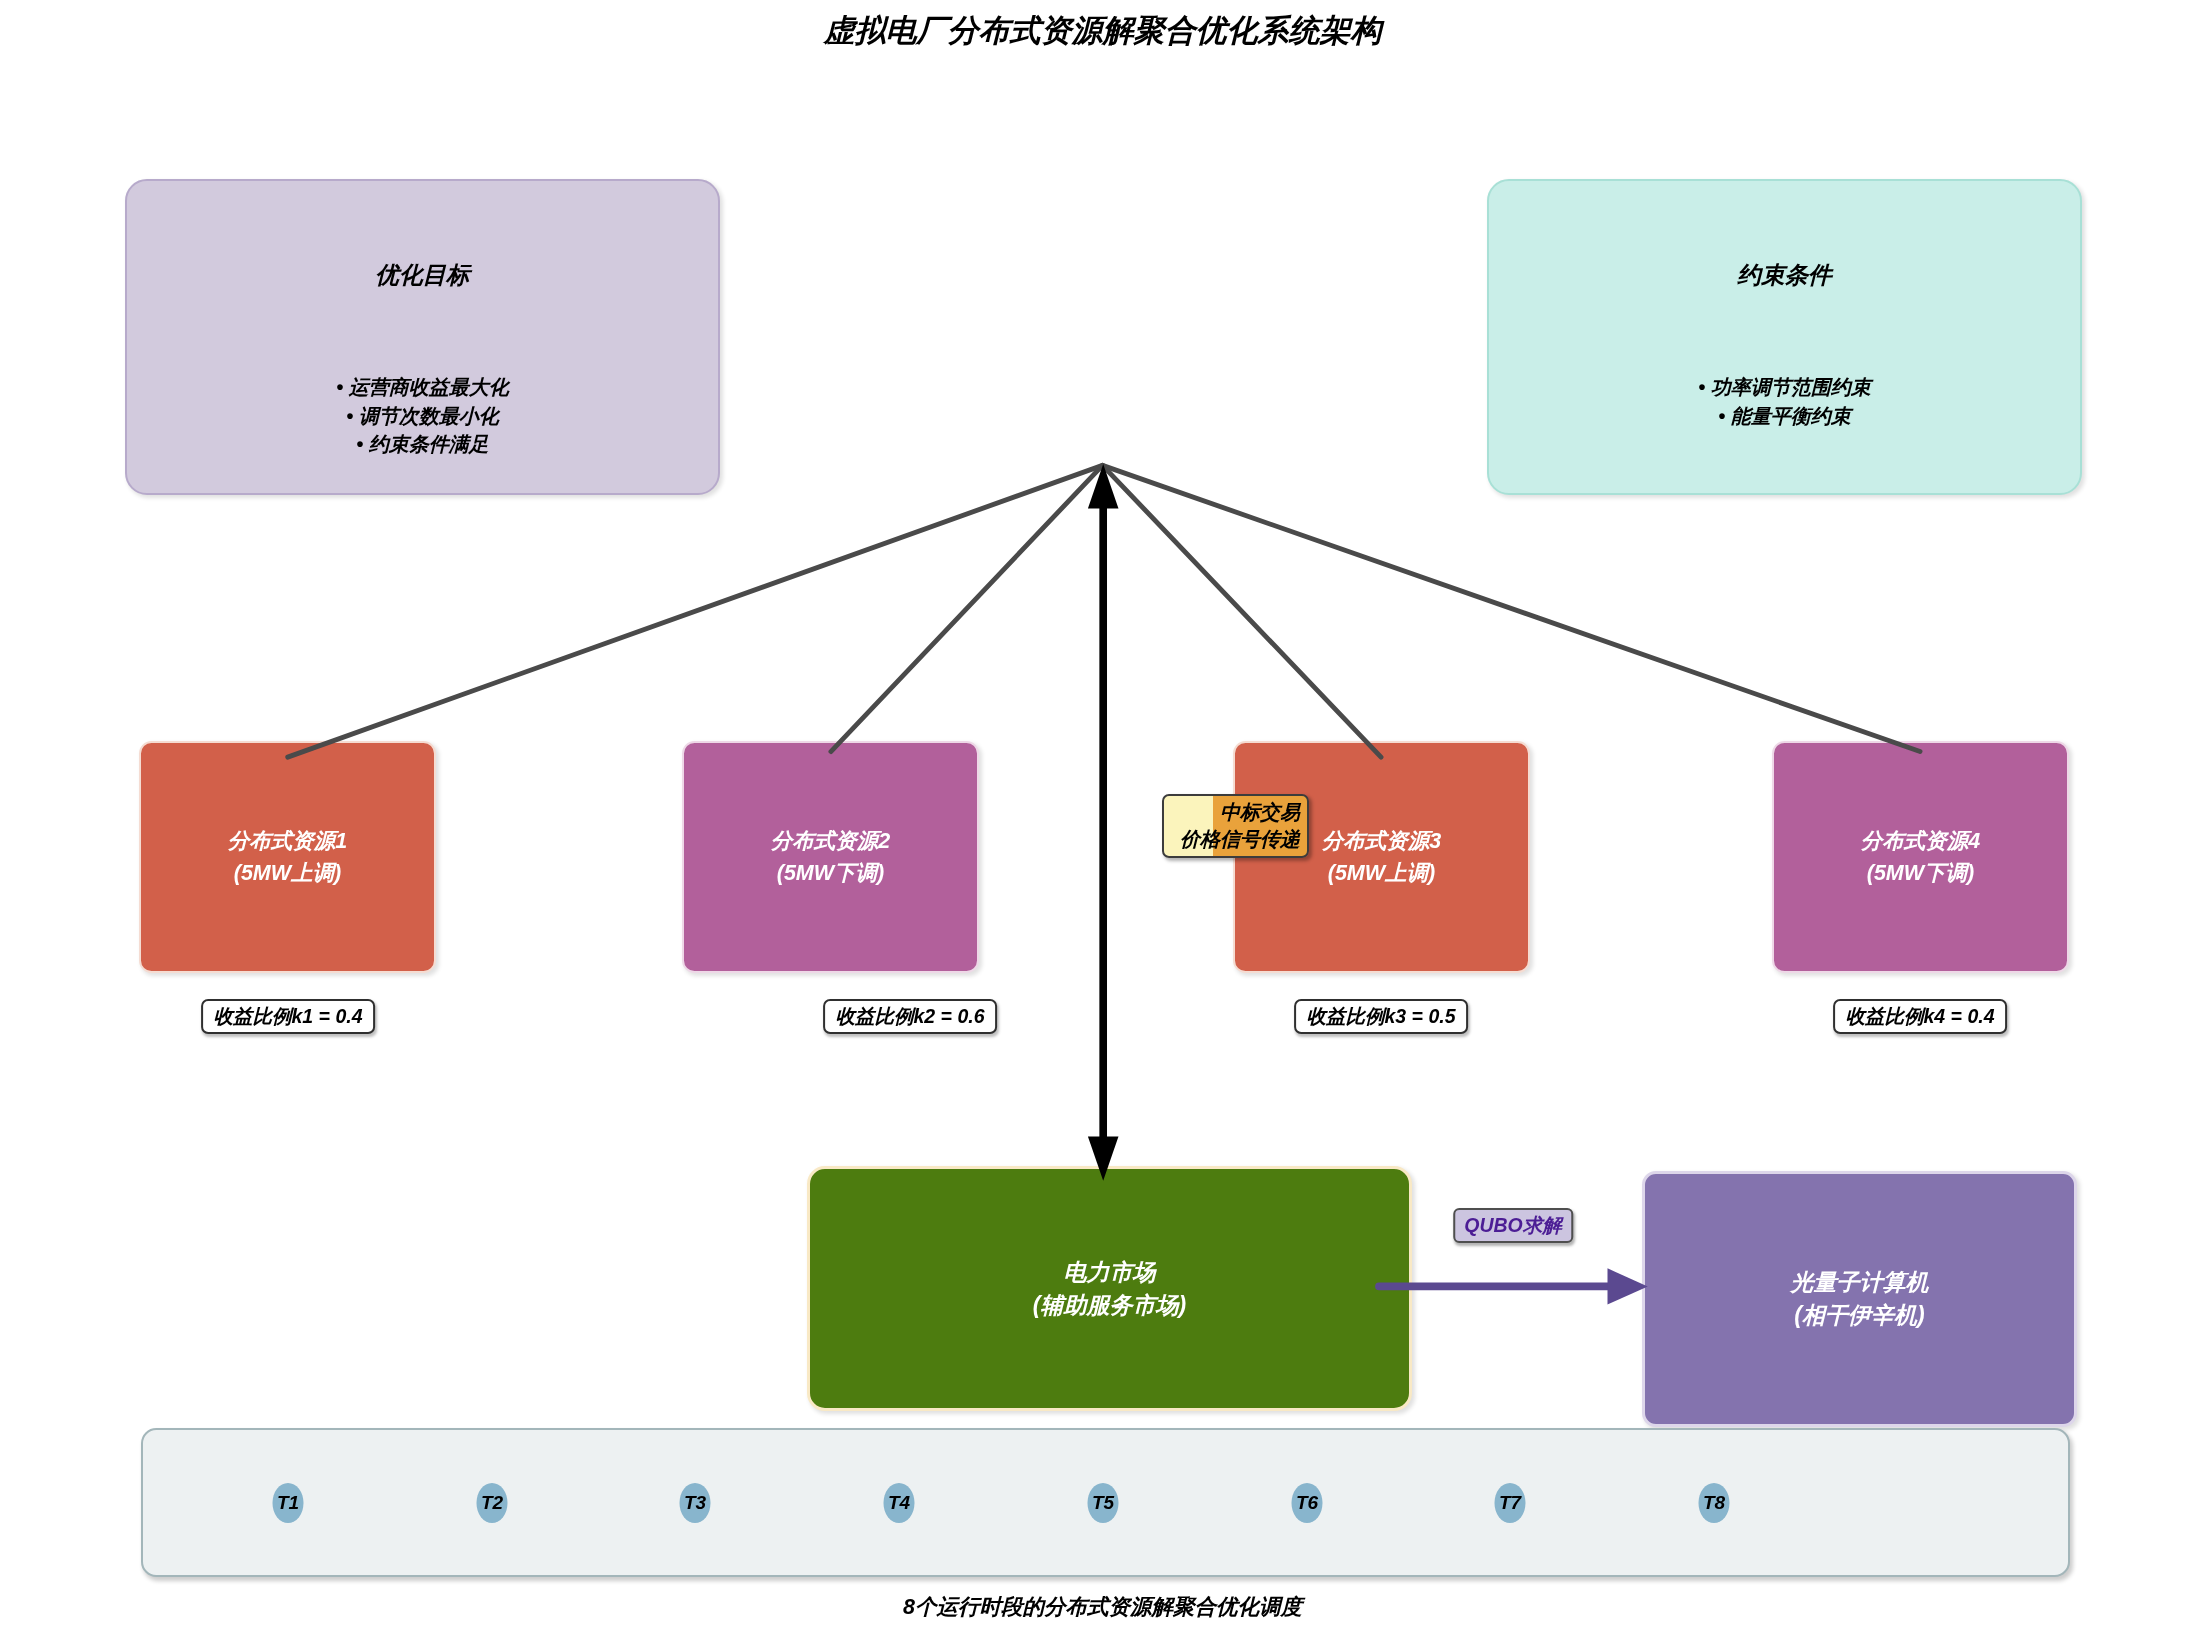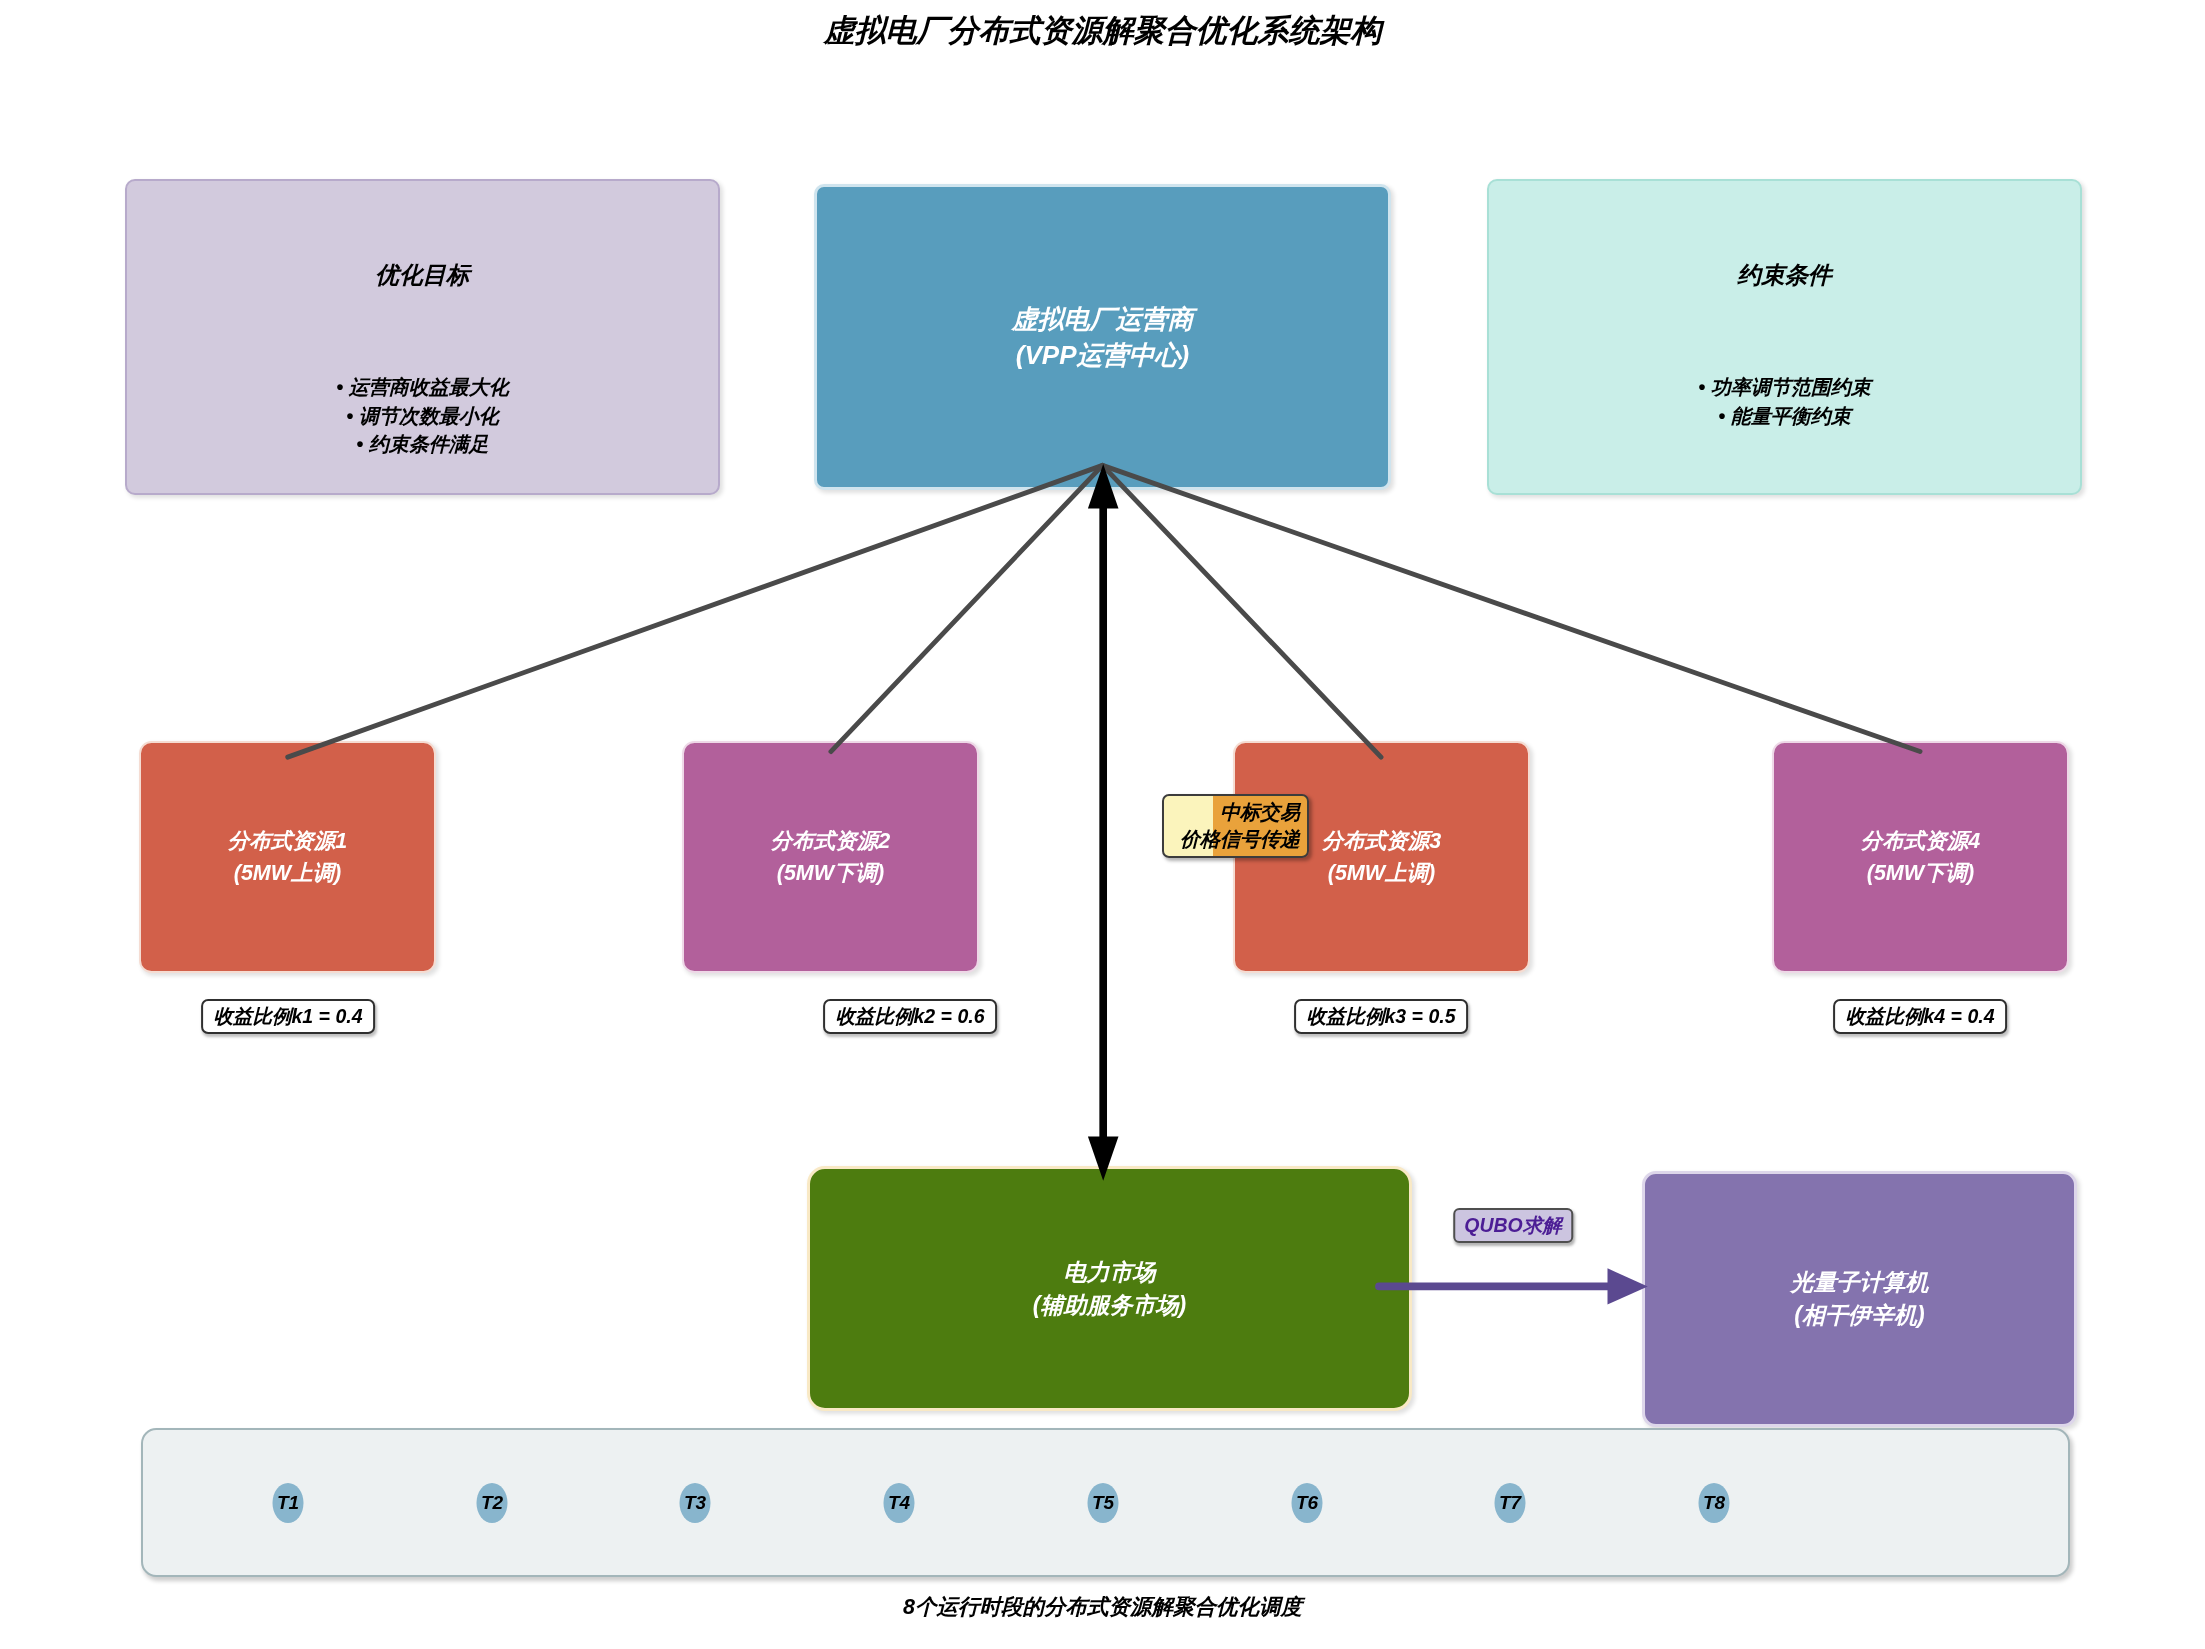--- a/index.html
+++ b/index.html
@@ -3,21 +3,21 @@
 <meta charset="utf-8">
 <style>
   html,body{margin:0;padding:0;background:#ffffff;}
   body{font-family:"Liberation Sans","DejaVu Sans",sans-serif;}
   #stage{position:relative;width:2205px;height:1649px;background:#ffffff;overflow:hidden;}
 
   .abs{position:absolute;font-style:italic;}
   .page-title{left:50%;top:9.7px;transform:translateX(-50%);font-size:31px;font-weight:bold;color:#000;white-space:nowrap;z-index:4;}
 
   
-  .bigbox{border-radius:10px;box-sizing:border-box;z-index:2;box-shadow:2.1px 2.8px 4.2px rgba(0,0,0,0.12);}
+  .bigbox{border-radius:22px;box-sizing:border-box;z-index:2;box-shadow:2.1px 2.8px 4.2px rgba(0,0,0,0.12);}
   .box-objectives{left:125px;top:179px;width:595px;height:316px;background:#d2cadd;border:2.1px solid #b7aacb;}
   .box-constraints{left:1487px;top:179px;width:595px;height:316px;background:#c9eee8;border:2.1px solid #a8e0d6;}
   .infobox-title{text-align:center;margin-top:78px;font-size:23.6px;font-weight:bold;color:#000;}
   .infobox-bullets{margin-top:82px;text-align:center;font-size:20px;font-weight:bold;color:#000;line-height:28.5px;}
   .bullet-line::before{content:"• ";}
 
   .box-vpp{left:814px;top:184px;width:577px;height:306px;background:#589dbd;border:3.5px solid #cfe4ee;display:flex;align-items:center;justify-content:center;text-align:center;color:#fff;font-size:26px;font-weight:bold;line-height:36px;}
 
   .resbox{top:741px;width:297px;height:232px;border-radius:12.5px;box-sizing:border-box;display:flex;align-items:center;justify-content:center;text-align:center;color:#fff;font-size:21.5px;font-weight:bold;line-height:32px;z-index:2;box-shadow:2.1px 2.8px 4.2px rgba(0,0,0,0.12);}
   .res-up{background:#d2604a;border:2.8px solid #f5dcd2;}
@@ -52,26 +52,20 @@
 
   <div class="abs bigbox box-objectives">
     <div class="infobox-title">优化目标</div>
     <div class="infobox-bullets">
       <div class="bullet-line">运营商收益最大化</div>
       <div class="bullet-line">调节次数最小化</div>
       <div class="bullet-line">约束条件满足</div>
     </div>
   </div>
 
-  <div class="abs box-vpp bigbox">
-    <div>
-      <div>虚拟电厂运营商</div>
-      <div>(VPP运营中心)</div>
-    </div>
-  </div>
 
   <div class="abs bigbox box-constraints">
     <div class="infobox-title">约束条件</div>
     <div class="infobox-bullets">
       <div class="bullet-line">功率调节范围约束</div>
       <div class="bullet-line">能量平衡约束</div>
     </div>
   </div>
 
   <div class="abs resbox res-up res1">

